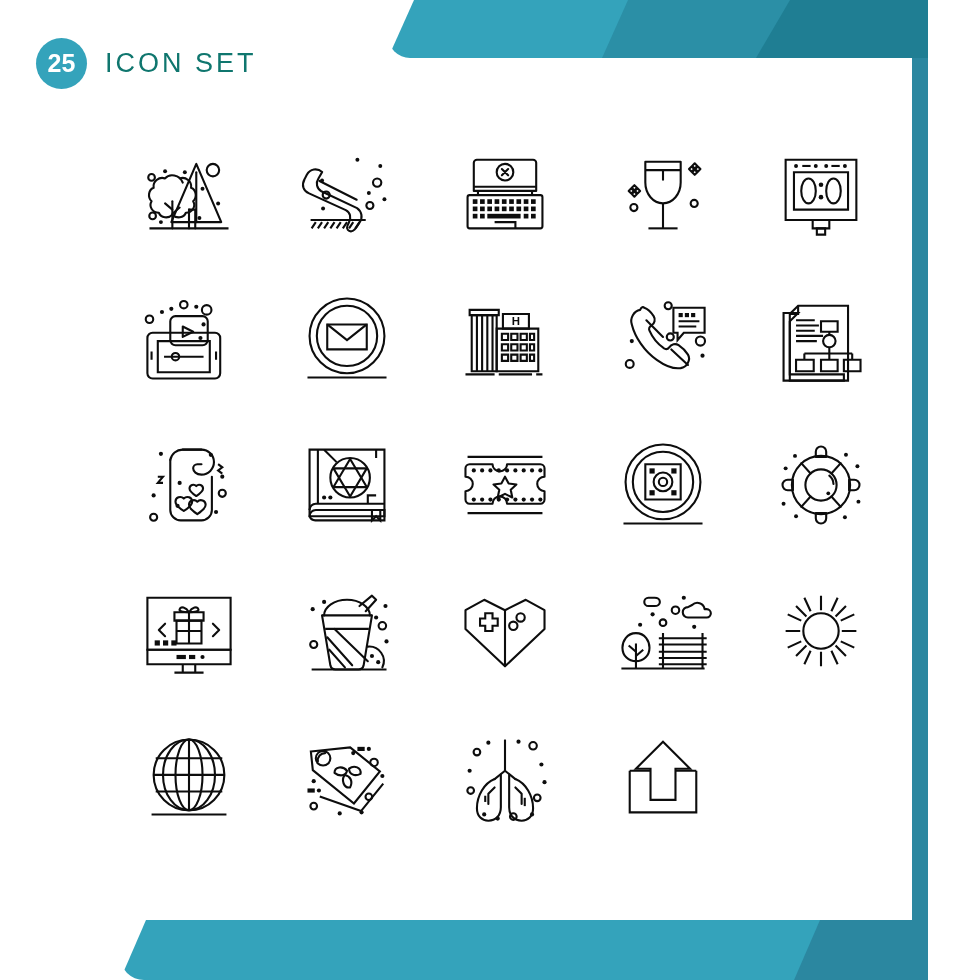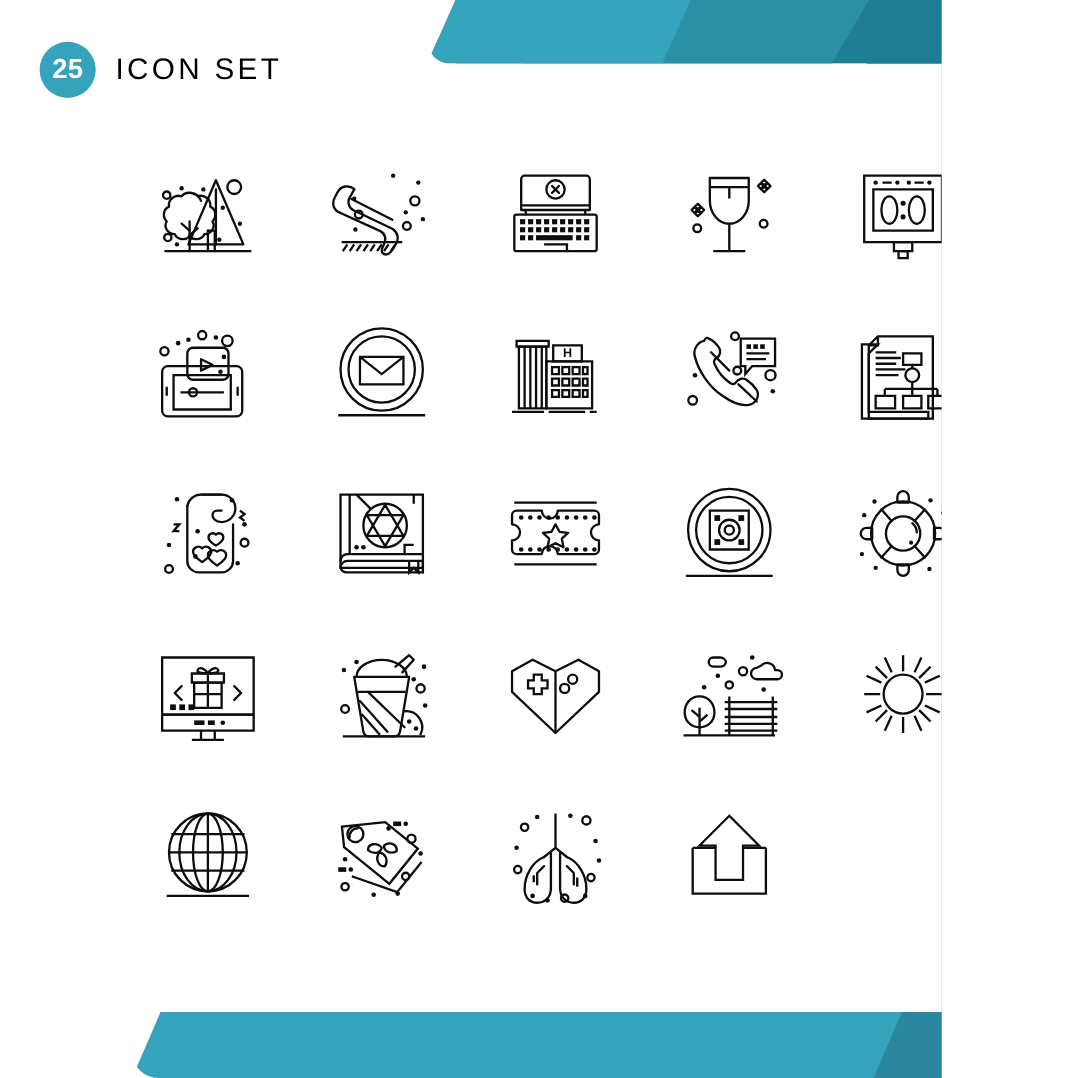--- a/index.html
+++ b/index.html
@@ -2,21 +2,21 @@
 <html><head>
 <meta charset="utf-8">
 <style>
   html, body {
     margin: 0;
     padding: 0;
     background: #ffffff;
   }
   .stage {
     position: relative;
-    width: 856px;
+    width: 928px;
     height: 980px;
     overflow: hidden;
     background: #ffffff;
     font-family: "Liberation Sans", sans-serif;
   }
 
   
   .bg-layer { position: absolute; inset: 0; overflow: hidden; }
 
   
@@ -107,21 +107,21 @@
     display: flex;
     align-items: center;
     justify-content: center;
     font-size: 25px;
     font-weight: bold;
     letter-spacing: 0px;
   }
   .set-title {
     font-size: 27px;
     letter-spacing: 3px;
-    color: #000000;
+    color: #0f766e;
     font-weight: normal;
   }
 
   
   .grid {
     position: absolute;
     left: 110px;
     top: 120px;
     width: 790px;
     display: grid;

